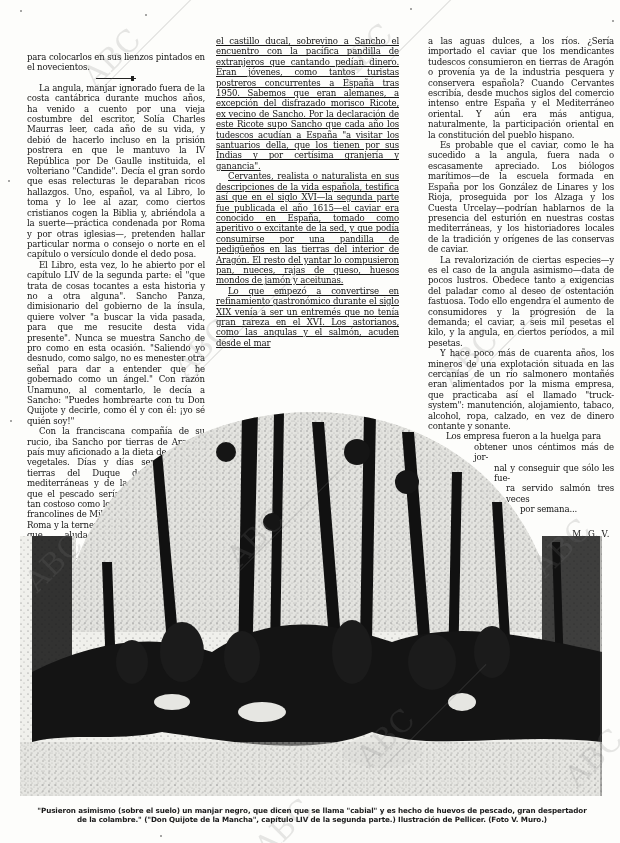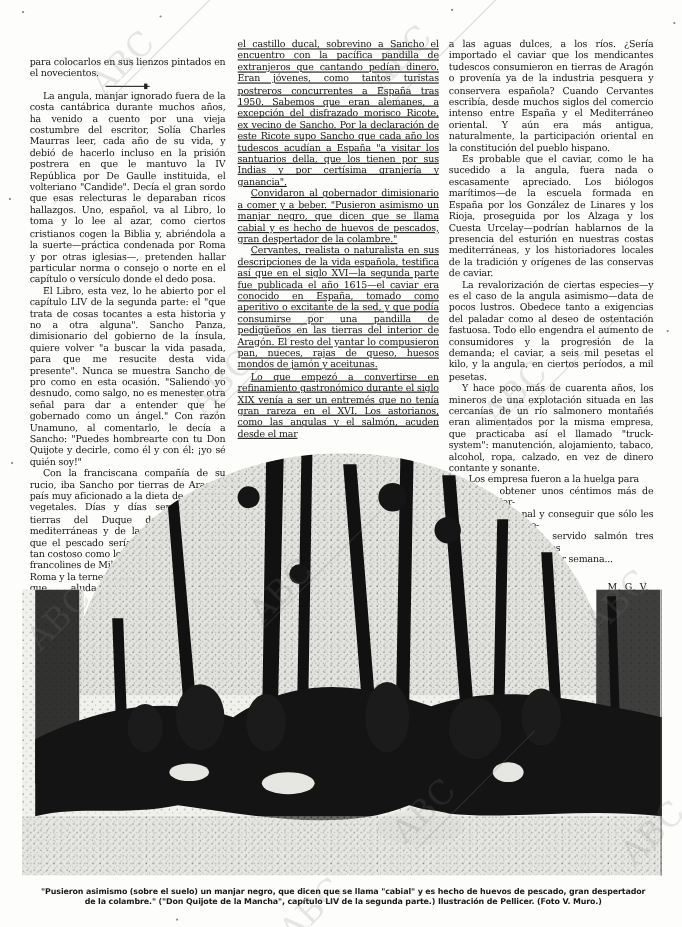--- a/index.html
+++ b/index.html
@@ -8,21 +8,21 @@
     font-family: "DejaVu Serif", serif; color: #111;
   }
   .col {
     position: absolute; font-size: 8.6px; line-height: 10.4px; text-align: justify;
     letter-spacing: -0.15px; color: #161616;
   }
   .col p { margin: 0; text-indent: 12px; }
   .col p.noindent { text-indent: 0; }
   .col1 { left: 27px; top: 52px; width: 178px; }
   .col2 { left: 216px; top: 36px; width: 183px; text-decoration: underline; }
-  .col3 { left: 408px; top: 36px; width: 186px; }
+  .col3 { left: 428px; top: 36px; width: 186px; }
   .sep { width: 40px; height: 1px; background: #222; margin: 5px auto 4px auto; position: relative; }
   .sep:after { content: ""; position: absolute; right: 2px; top: -2px; width: 3px; height: 5px; background: #222; }
   .tail { text-indent: 0 !important; }
   .tail-indent-1 { padding-left: 18px; }
   .tail-indent-4 { padding-left: 84px; text-align: left; }
   .signature { text-align: right; margin-top: 14px; padding-right: 4px; letter-spacing: 0.5px; }
   .photo {
     position: absolute; left: 12px; top: 412px; width: 590px; height: 386px;
   }
   .caption {
@@ -49,21 +49,20 @@
   <p class="tail" style="width:160px">francolines de Milán, los faisanes de</p>
   <p class="tail" style="width:140px">Roma y la ternera de Sorrento a</p>
   <p class="tail" style="width:128px">que aluda Cervantes: recuerdo</p>
   <p class="tail" style="width:118px">cierto de su juvenil estan-</p>
   <p class="tail" style="width:105px; text-align:left">cia en la Roma papal.</p>
   <p style="text-align:left">En su andar hacia</p>
 </div>
 
 <div class="col col2">
   <p class="noindent">el castillo ducal, sobrevino a Sancho el encuentro con la pacífica pandilla de extranjeros que cantando pedían dinero. Eran jóvenes, como tantos turistas postreros concurrentes a España tras 1950. Sabemos que eran alemanes, a excepción del disfrazado morisco Ricote, ex vecino de Sancho. Por la declaración de este Ricote supo Sancho que cada año los tudescos acudían a España "a visitar los santuarios della, que los tienen por sus Indias y por certísima granjería y ganancia".</p>
-  <p>Convidaron al gobernador dimisionario a comer y a beber. "Pusieron asimismo un manjar negro, que dicen que se llama cabial y es hecho de huevos de pescados, gran despertador de la colambre."</p>
   <p>Cervantes, realista o naturalista en sus descripciones de la vida española, testifica así que en el siglo XVI—la segunda parte fue publicada el año 1615—el caviar era conocido en España, tomado como aperitivo o excitante de la sed, y que podía consumirse por una pandilla de pedigüeños en las tierras del interior de Aragón. El resto del yantar lo compusieron pan, nueces, rajas de queso, huesos mondos de jamón y aceitunas.</p>
   <p>Lo que empezó a convertirse en refinamiento gastronómico durante el siglo XIX venía a ser un entremés que no tenía gran rareza en el XVI. Los astorianos, como las angulas y el salmón, acuden desde el mar</p>
 </div>
 
 <div class="col col3">
   <p class="noindent">a las aguas dulces, a los ríos. ¿Sería importado el caviar que los mendicantes tudescos consumieron en tierras de Aragón o provenía ya de la industria pesquera y conservera española? Cuando Cervantes escribía, desde muchos siglos del comercio intenso entre España y el Mediterráneo oriental. Y aún era más antigua, naturalmente, la participación oriental en la constitución del pueblo hispano.</p>
   <p>Es probable que el caviar, como le ha sucedido a la angula, fuera nada o escasamente apreciado. Los biólogos marítimos—de la escuela formada en España por los González de Linares y los Rioja, proseguida por los Alzaga y los Cuesta Urcelay—podrían hablarnos de la presencia del esturión en nuestras costas mediterráneas, y los historiadores locales de la tradición y orígenes de las conservas de caviar.</p>
   <p>La revalorización de ciertas especies—y es el caso de la angula asimismo—data de pocos lustros. Obedece tanto a exigencias del paladar como al deseo de ostentación fastuosa. Todo ello engendra el aumento de consumidores y la progresión de la demanda; el caviar, a seis mil pesetas el kilo, y la angula, en ciertos períodos, a mil pesetas.</p>
   <p>Y hace poco más de cuarenta años, los mineros de una explotación situada en las cercanías de un río salmonero montañés eran alimentados por la misma empresa, que practicaba así el llamado "truck-system": manutención, alojamiento, tabaco, alcohol, ropa, calzado, en vez de dinero contante y sonante.</p>
   <p class="tail tail-indent-1">Los empresa fueron a la huelga para</p>

